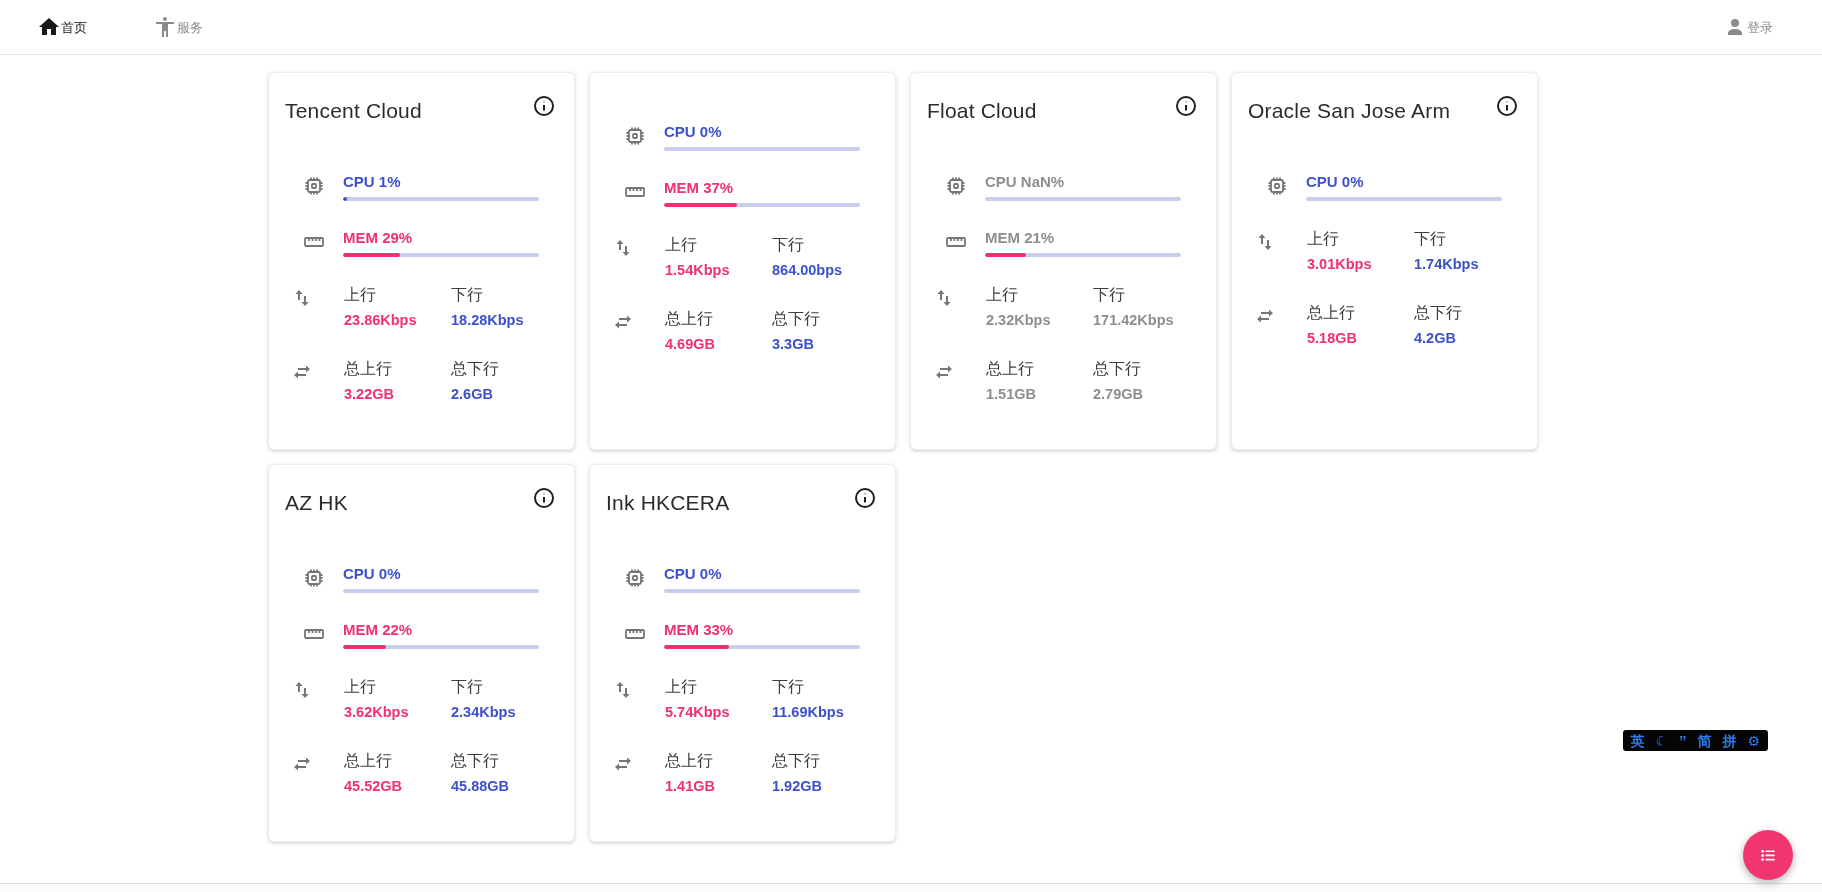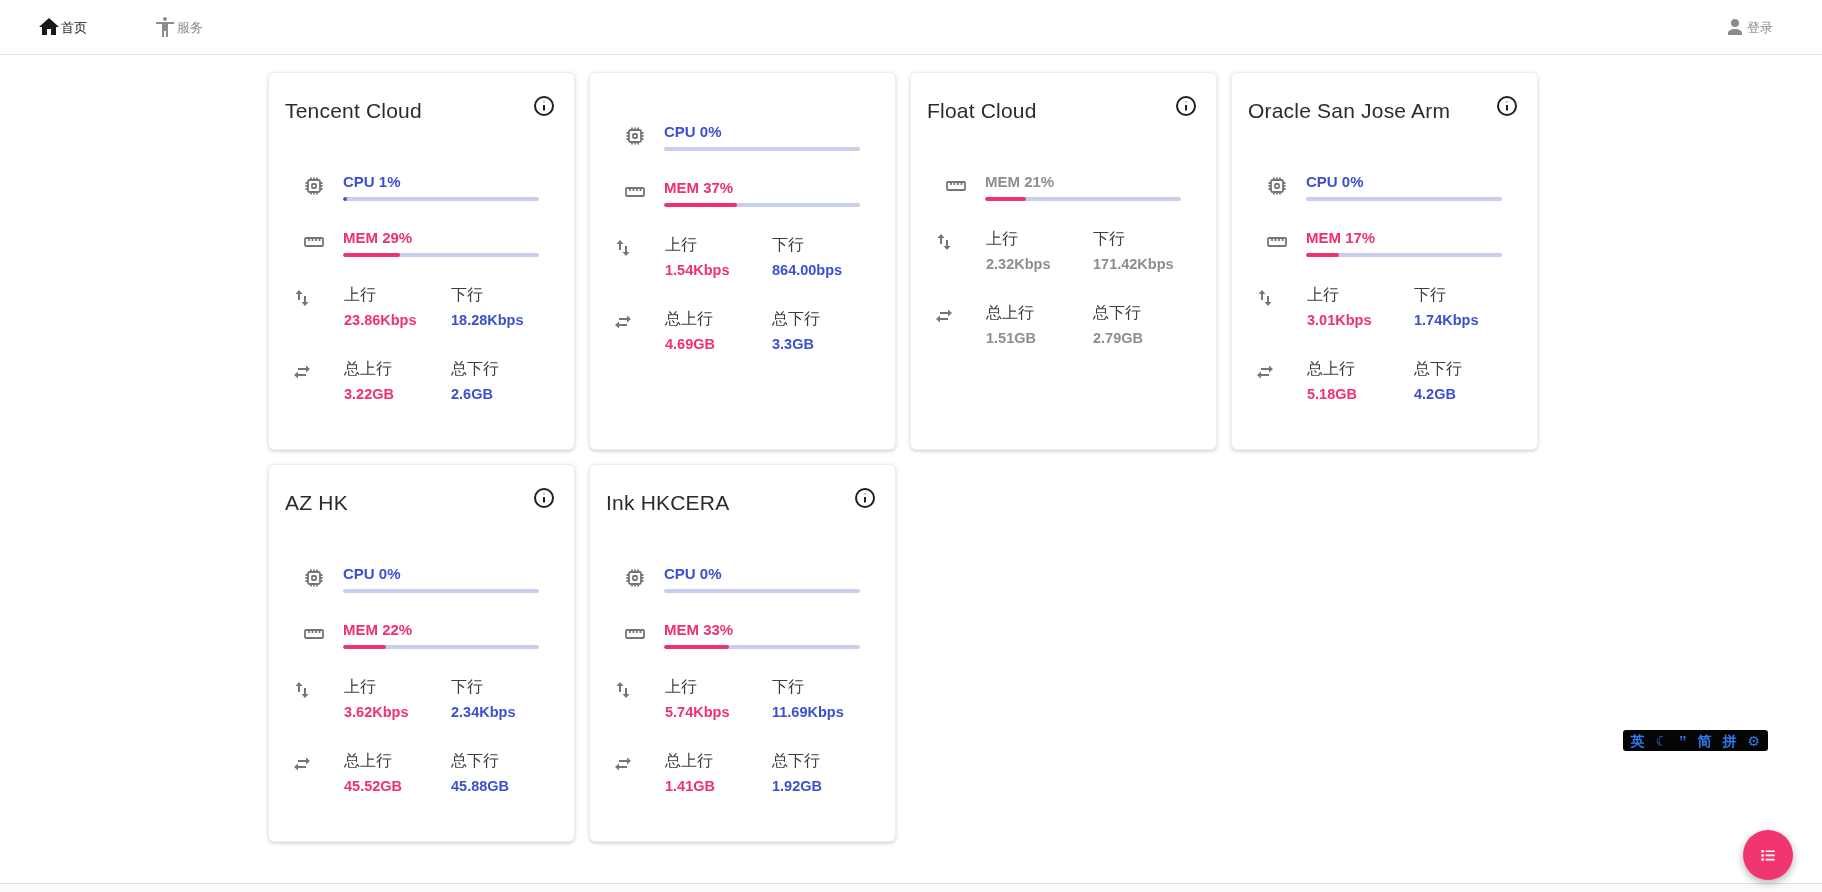--- a/index.html
+++ b/index.html
@@ -266,20 +266,35 @@
       <button class="info-btn">
         <svg viewBox="0 0 24 24" fill="none" stroke="currentColor" stroke-width="2">
           <circle cx="12" cy="12" r="9"></circle>
             <line x1="12" y1="11" x2="12" y2="16.5"></line>
             <circle cx="12" cy="7.8" r="0.6" fill="currentColor" stroke="none"></circle>
         </svg>
       </button>
     </div>
     <div class="card-body">
 
+      <div class="row row-meter">
+        <div class="icon-col">
+          <svg viewBox="0 0 24 24" fill="none" stroke="currentColor" stroke-width="1.8">
+            <rect x="6" y="6" width="12" height="12" rx="1.5"></rect>
+            <rect x="10" y="10" width="4" height="4" rx="1"></rect>
+            <path d="M9 6V3.5M12 6V3.5M15 6V3.5M9 20.5V18M12 20.5V18M15 20.5V18M6 9H3.5M6 12H3.5M6 15H3.5M20.5 9H18M20.5 12H18M20.5 15H18"></path>
+          </svg>
+        </div>
+        <div class="meter">
+          <div class="meter-label cpu">CPU NaN%</div>
+          <div class="bar">
+            <div class="fill cpu" style="width: 0%;"></div>
+          </div>
+        </div>
+      </div>
 
       <div class="row row-meter">
         <div class="icon-col">
           <svg viewBox="0 0 24 24" fill="none" stroke="currentColor" stroke-width="1.8">
             <rect x="3" y="8" width="18" height="8" rx="1"></rect>
             <path d="M7 8v3M10.5 8v3M14 8v3M17.5 8v3"></path>
           </svg>
         </div>
         <div class="meter">
           <div class="meter-label mem">MEM 21%</div>
@@ -350,34 +365,20 @@
           </svg>
         </div>
         <div class="meter">
           <div class="meter-label cpu">CPU 0%</div>
           <div class="bar">
             <div class="fill cpu" style="width: 0%;"></div>
           </div>
         </div>
       </div>
 
-      <div class="row row-meter">
-        <div class="icon-col">
-          <svg viewBox="0 0 24 24" fill="none" stroke="currentColor" stroke-width="1.8">
-            <rect x="3" y="8" width="18" height="8" rx="1"></rect>
-            <path d="M7 8v3M10.5 8v3M14 8v3M17.5 8v3"></path>
-          </svg>
-        </div>
-        <div class="meter">
-          <div class="meter-label mem">MEM 17%</div>
-          <div class="bar">
-            <div class="fill mem" style="width: 17%;"></div>
-          </div>
-        </div>
-      </div>
 
       <div class="row row-net">
         <div class="icon-col">
           <svg viewBox="0 0 24 24" fill="currentColor">
             <path d="M9 4l-3.5 4H8v6h2V8h2.5L9 4zm6 16l3.5-4H16v-6h-2v6h-2.5L15 20z"></path>
           </svg>
         </div>
         <div class="net-cols">
           <div class="net-col">
             <div class="net-label">上行</div>

